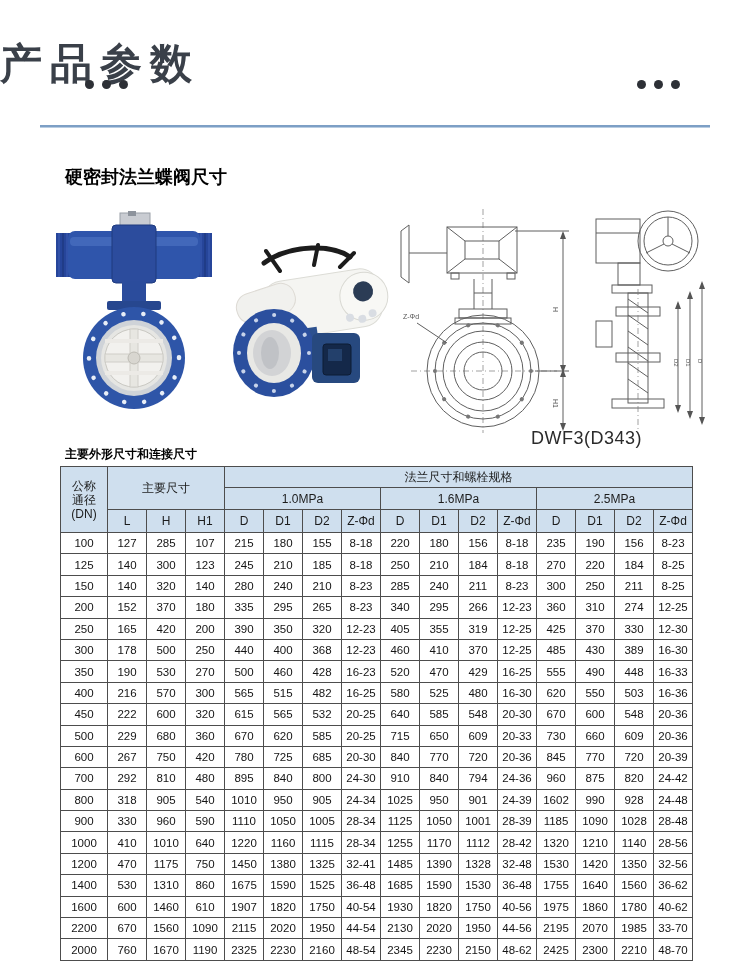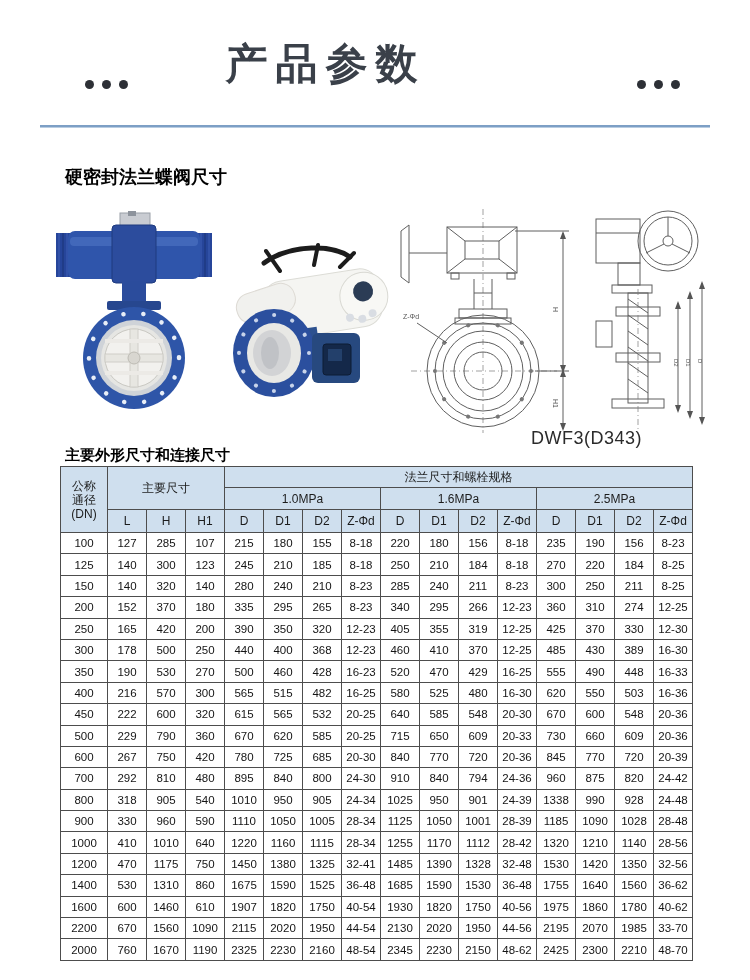--- a/index.html
+++ b/index.html
@@ -5,21 +5,21 @@
   * { box-sizing: border-box; margin: 0; padding: 0; }
   body {
     width: 750px; height: 980px; position: relative;
     background: #ffffff; overflow: hidden;
     font-family: "Liberation Sans", sans-serif;
     color: #111;
   }
   
   .page-title {
     position: absolute; top: 36px; left: 0; width: 651px;
-    text-align: center; font-size: 42px; font-weight: bold;
+    font-size: 42px; font-weight: bold;
     letter-spacing: 8px; color: #3a4049;
   }
   .dots { position: absolute; top: 80px; display: flex; gap: 8px; }
   .dots.left  { left: 85px; }
   .dots.right { left: 637px; }
   .dots span { width: 9px; height: 9px; border-radius: 50%; background: #2d3036; display: block; }
   .divider {
     position: absolute; top: 125px; left: 40px; width: 670px; height: 3px;
     background: #7d9fc5; border-bottom: 1px solid #b9cde2;
   }
@@ -36,21 +36,21 @@
     font-size: 36px; letter-spacing: 5px; color: #c6c6c6; opacity: 0.85;
     pointer-events: none;
   }
   .drawing-caption {
     position: absolute; top: 233px; left: 531px;
     font-size: 18px; color: #2b2b2b; letter-spacing: 0.5px;
   }
   
   .table-title {
     position: absolute; top: 446px; left: 65px;
-    font-size: 15px; font-weight: bold; color: #000;
+    font-size: 12px; font-weight: bold; color: #000;
   }
   .dims-table {
     position: absolute; top: 466px; left: 60px; width: 632px;
     border-collapse: collapse; table-layout: fixed;
   }
   .dims-table th, .dims-table td {
     border: 1px solid #4d4d4d; text-align: center; vertical-align: middle;
     padding: 0; overflow: hidden;
   }
   .dims-table thead th {
@@ -424,21 +424,21 @@
         <td>548</td>
         <td>20-30</td>
         <td>670</td>
         <td>600</td>
         <td>548</td>
         <td>20-36</td>
       </tr>
       <tr>
         <td>500</td>
         <td>229</td>
-        <td>790</td>
+        <td>680</td>
         <td>360</td>
         <td>670</td>
         <td>620</td>
         <td>585</td>
         <td>20-25</td>
         <td>715</td>
         <td>650</td>
         <td>609</td>
         <td>20-33</td>
         <td>730</td>
@@ -488,21 +488,21 @@
         <td>905</td>
         <td>540</td>
         <td>1010</td>
         <td>950</td>
         <td>905</td>
         <td>24-34</td>
         <td>1025</td>
         <td>950</td>
         <td>901</td>
         <td>24-39</td>
-        <td>1338</td>
+        <td>1602</td>
         <td>990</td>
         <td>928</td>
         <td>24-48</td>
       </tr>
       <tr>
         <td>900</td>
         <td>330</td>
         <td>960</td>
         <td>590</td>
         <td>1110</td>

